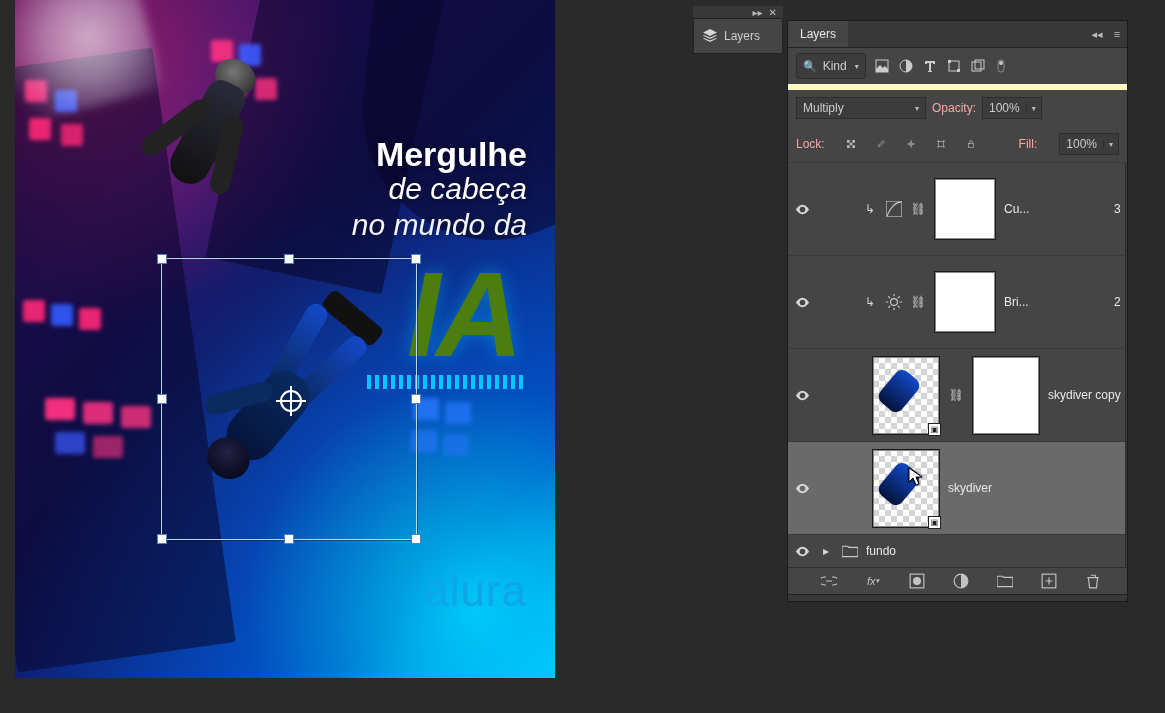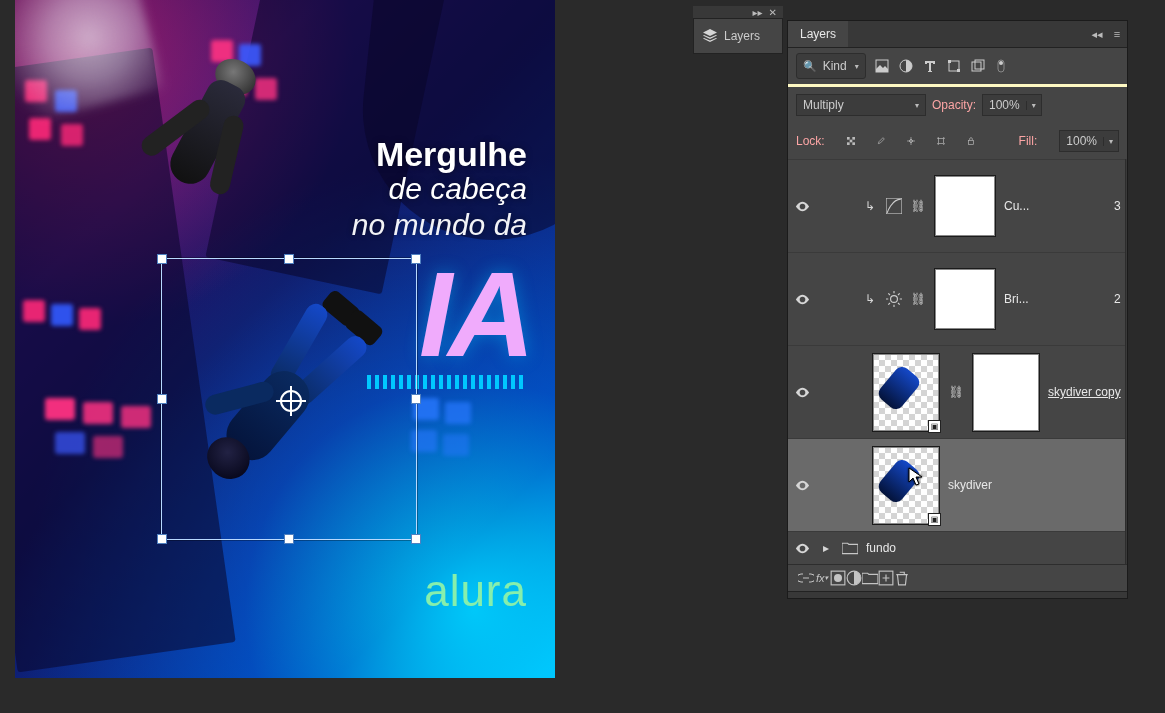--- a/index.html
+++ b/index.html
@@ -14,23 +14,23 @@
         linear-gradient(135deg,#1a0a4e 0%,#2a1570 25%,#12145e 45%,#0a2a8a 65%,#0040aa 82%,#00c0ff 100%)}
   .building{position:absolute;background:rgba(10,5,40,.55);border-radius:3px}
   .b1{left:-40px;top:60px;width:220px;height:600px;transform:rotate(-8deg)}
   .b2{left:230px;top:-120px;width:180px;height:400px;transform:rotate(12deg)}
   .b3{left:350px;top:-60px;width:260px;height:300px;transform:rotate(6deg);border-radius:0 0 180px 180px}
   .win{position:absolute;width:22px;height:22px;border-radius:3px;filter:blur(2px)}
   .txt{position:absolute;right:28px;color:#fff;font-weight:400;text-align:center;text-shadow:0 0 6px rgba(0,0,0,.5)}
   .t1{top:135px;font-size:34px;font-weight:700}
   .t2{top:172px;font-size:30px;font-style:italic}
   .t3{top:208px;font-size:30px;font-style:italic;opacity:.95}
-  .ia{position:absolute;right:24px;top:245px;font-family:Arial,sans-serif;font-size:120px;font-weight:900;font-style:italic;color:#f0abfc;letter-spacing:-4px;text-shadow:0 0 18px rgba(0,200,255,.4)}
+  .ia{position:absolute;right:36px;top:245px;font-family:Arial,sans-serif;font-size:120px;font-weight:900;font-style:italic;color:#4d7c0f;letter-spacing:-4px;text-shadow:0 0 18px rgba(0,200,255,.4)}
   .bars{position:absolute;right:28px;top:375px;width:160px;height:14px;background:repeating-linear-gradient(90deg,#00c8ff 0 4px,transparent 4px 8px)}
-  .brand{position:absolute;right:28px;bottom:62px;color:#86efac;font-size:44px;font-weight:500;letter-spacing:1px}
+  .brand{position:absolute;right:28px;bottom:62px;color:#0ea5e9;font-size:44px;font-weight:500;letter-spacing:1px}
 
   .robot{position:absolute;left:110px;top:25px;width:190px;height:230px;transform:rotate(28deg)}
   .robot .body{position:absolute;left:60px;top:60px;width:40px;height:110px;background:linear-gradient(#2a2a3a,#111);border-radius:20px 20px 28px 28px}
   .robot .head{position:absolute;left:58px;top:35px;width:42px;height:34px;background:radial-gradient(circle at 40% 40%,#777,#222);border-radius:50%}
   .robot .arm{position:absolute;left:40px;top:85px;width:20px;height:80px;background:#222;border-radius:10px;transform:rotate(25deg)}
   .robot .arm2{left:98px;transform:rotate(-15deg)}
   .smoke{position:absolute;left:-20px;top:-60px;width:150px;height:170px;background:radial-gradient(circle at 60% 60%,rgba(230,230,240,.7) 0%,rgba(220,220,235,.5) 30%,rgba(200,200,220,0) 70%);filter:blur(5px);transform:rotate(-15deg)}
 
   .diver{position:absolute;left:170px;top:300px;width:180px;height:230px;transform:rotate(40deg)}
   .diver .torso{position:absolute;left:60px;top:70px;width:50px;height:100px;background:linear-gradient(#0a2a60,#04133a);border-radius:24px}
@@ -66,21 +66,21 @@
   .tabrow .ctl{width:20px;display:flex;align-items:center;justify-content:center;color:#bbb;font-size:11px}
 
   .row{display:flex;align-items:center;gap:6px;padding:4px 8px;min-height:28px}
   .kind{gap:8px}
   .sel-pill{display:flex;align-items:center;gap:6px;background:#3c3c3c;border:1px solid #2d2d2d;border-radius:3px;padding:2px 6px;height:20px}
   .sel-pill .mag{font-size:11px}
   .sel-pill .dd{font-size:8px;color:#bbb;margin-left:2px}
   .picto{width:16px;height:16px;display:flex;align-items:center;justify-content:center;color:#d4d4d4}
   .picto svg{width:14px;height:14px}
 
-  .row2{border-top:3px solid #fef9c3}
+  .row2{border-top:6px solid #fef9c3}
   .drop{display:flex;align-items:center;background:#3c3c3c;border:1px solid #2d2d2d;height:20px;padding:0 6px;gap:4px}
   .drop .dd{font-size:8px;color:#bbb}
   .lbl{color:#fca5a5}
   .numbox{display:flex;align-items:center;background:#3c3c3c;border:1px solid #2d2d2d;height:20px}
   .numbox span{padding:0 6px}
   .numbox .dd{border-left:1px solid #2d2d2d;padding:0 5px;font-size:8px;color:#bbb}
 
   .lockrow{gap:22px}
   .lockicon{width:14px;height:14px;display:flex;align-items:center;justify-content:center;color:#bfbfbf}
 
@@ -95,27 +95,27 @@
   .eye svg{width:15px;height:15px}
   .indent{width:36px}
   .glyph{width:16px;display:flex;justify-content:center;color:#d6d6d6}
   .thumb{background:#fff;border:1px solid #1b1b1b;box-shadow:inset 0 0 0 1px #888}
   .thumb.big{width:60px;height:60px}
   .thumb.huge{width:66px;height:77px;position:relative}
   .thumb.trans{background:repeating-conic-gradient(#fff 0 25%,#d4d4d4 0 50%) 0 0/12px 12px}
   .thumb .mini{position:absolute;right:-2px;bottom:-2px;width:11px;height:11px;background:#fff;border:1px solid #222;display:flex;align-items:center;justify-content:center;font-size:8px;color:#222}
   .thumb .diverdot{position:absolute;left:12px;top:14px;width:28px;height:40px;transform:rotate(40deg);background:linear-gradient(#1448c8,#04133a);border-radius:8px}
   .lname{flex:1;color:#e8e8e8;font-size:12px;white-space:nowrap;overflow:hidden;text-overflow:ellipsis}
-  .lname.u{text-decoration:underline}
+  .lname.u{}
   .lextra{color:#e8e8e8}
 
   .grouprow{min-height:28px}
   .folder{color:#c8c8c8}
 
-  .footer{height:26px;border-top:1px solid #2d2d2d;display:flex;align-items:center;gap:0;padding:0 10px}
+  .footer{height:26px;border-top:1px solid #2d2d2d;display:flex;align-items:center;justify-content:flex-end;gap:28px;padding:0 26px}
   .footer .fi{width:16px;height:16px;display:flex;align-items:center;justify-content:center;color:#c4c4c4}
   .statusbar{height:6px;background:#383838;border-top:1px solid #222}
 
   .cursor{position:absolute;left:908px;top:467px;pointer-events:none}
   .cursor svg{width:16px;height:20px;filter:drop-shadow(0 0 1px #000)}
 </style>
 </head>
 <body>
 
 <div class="stage">

